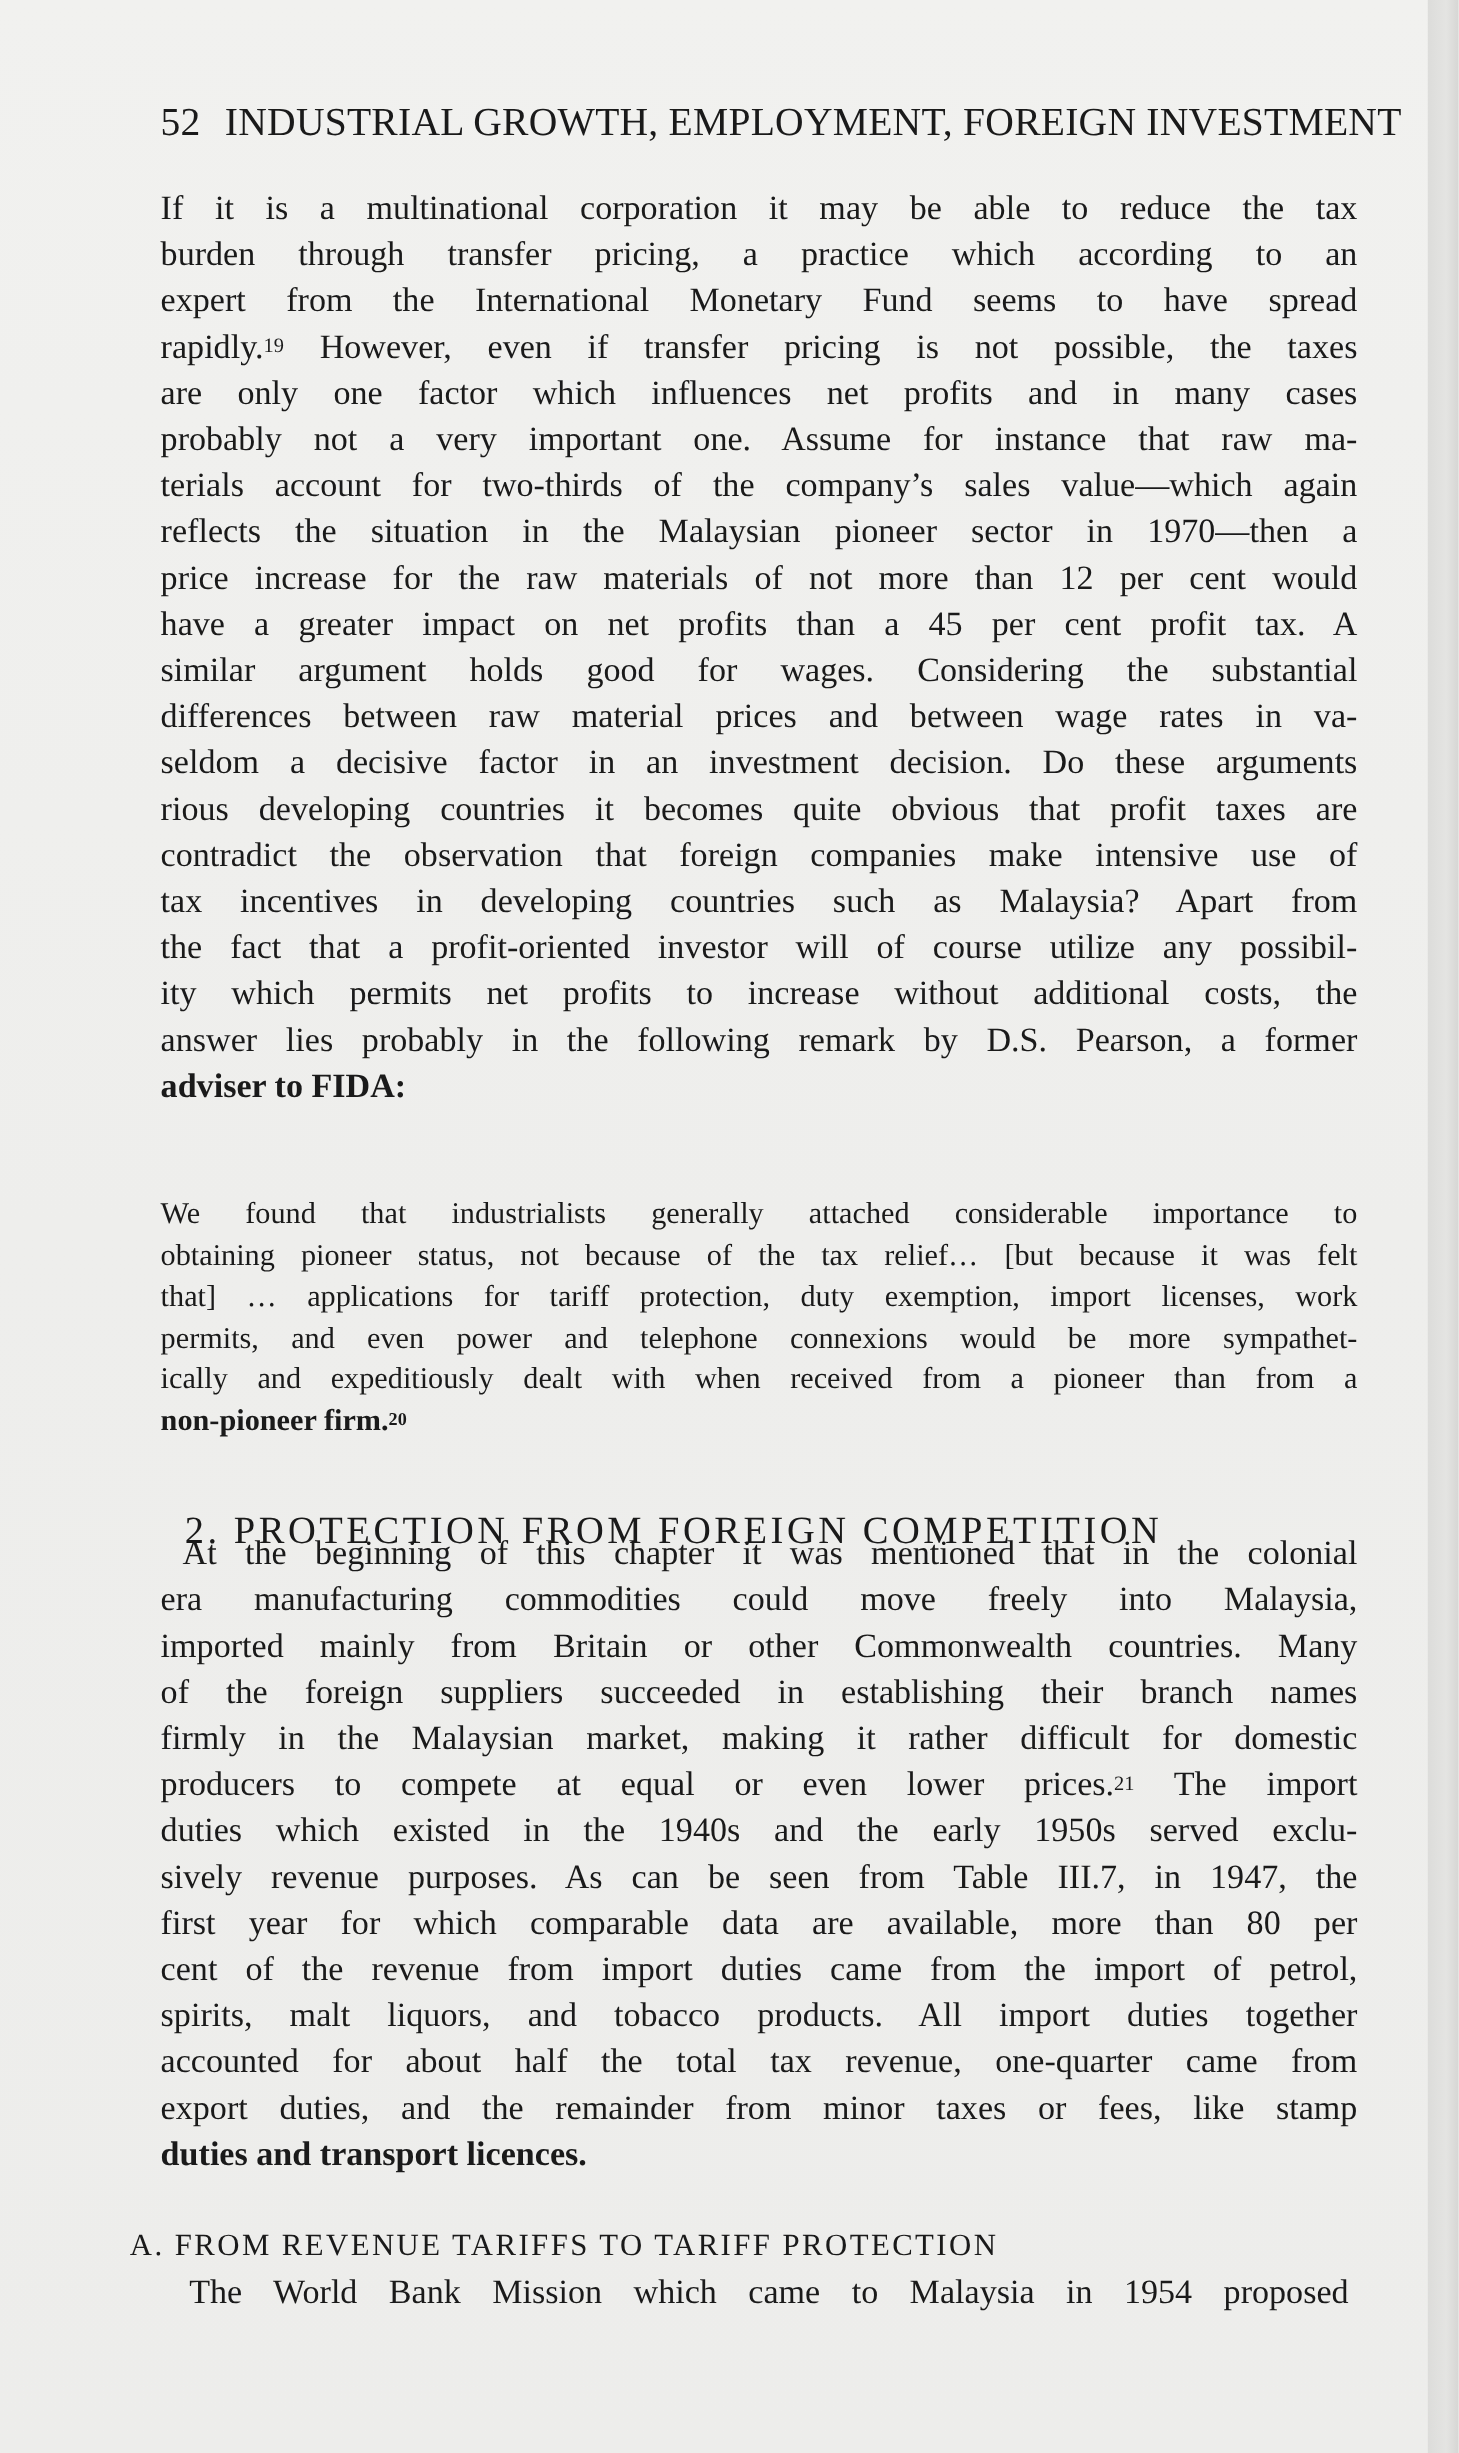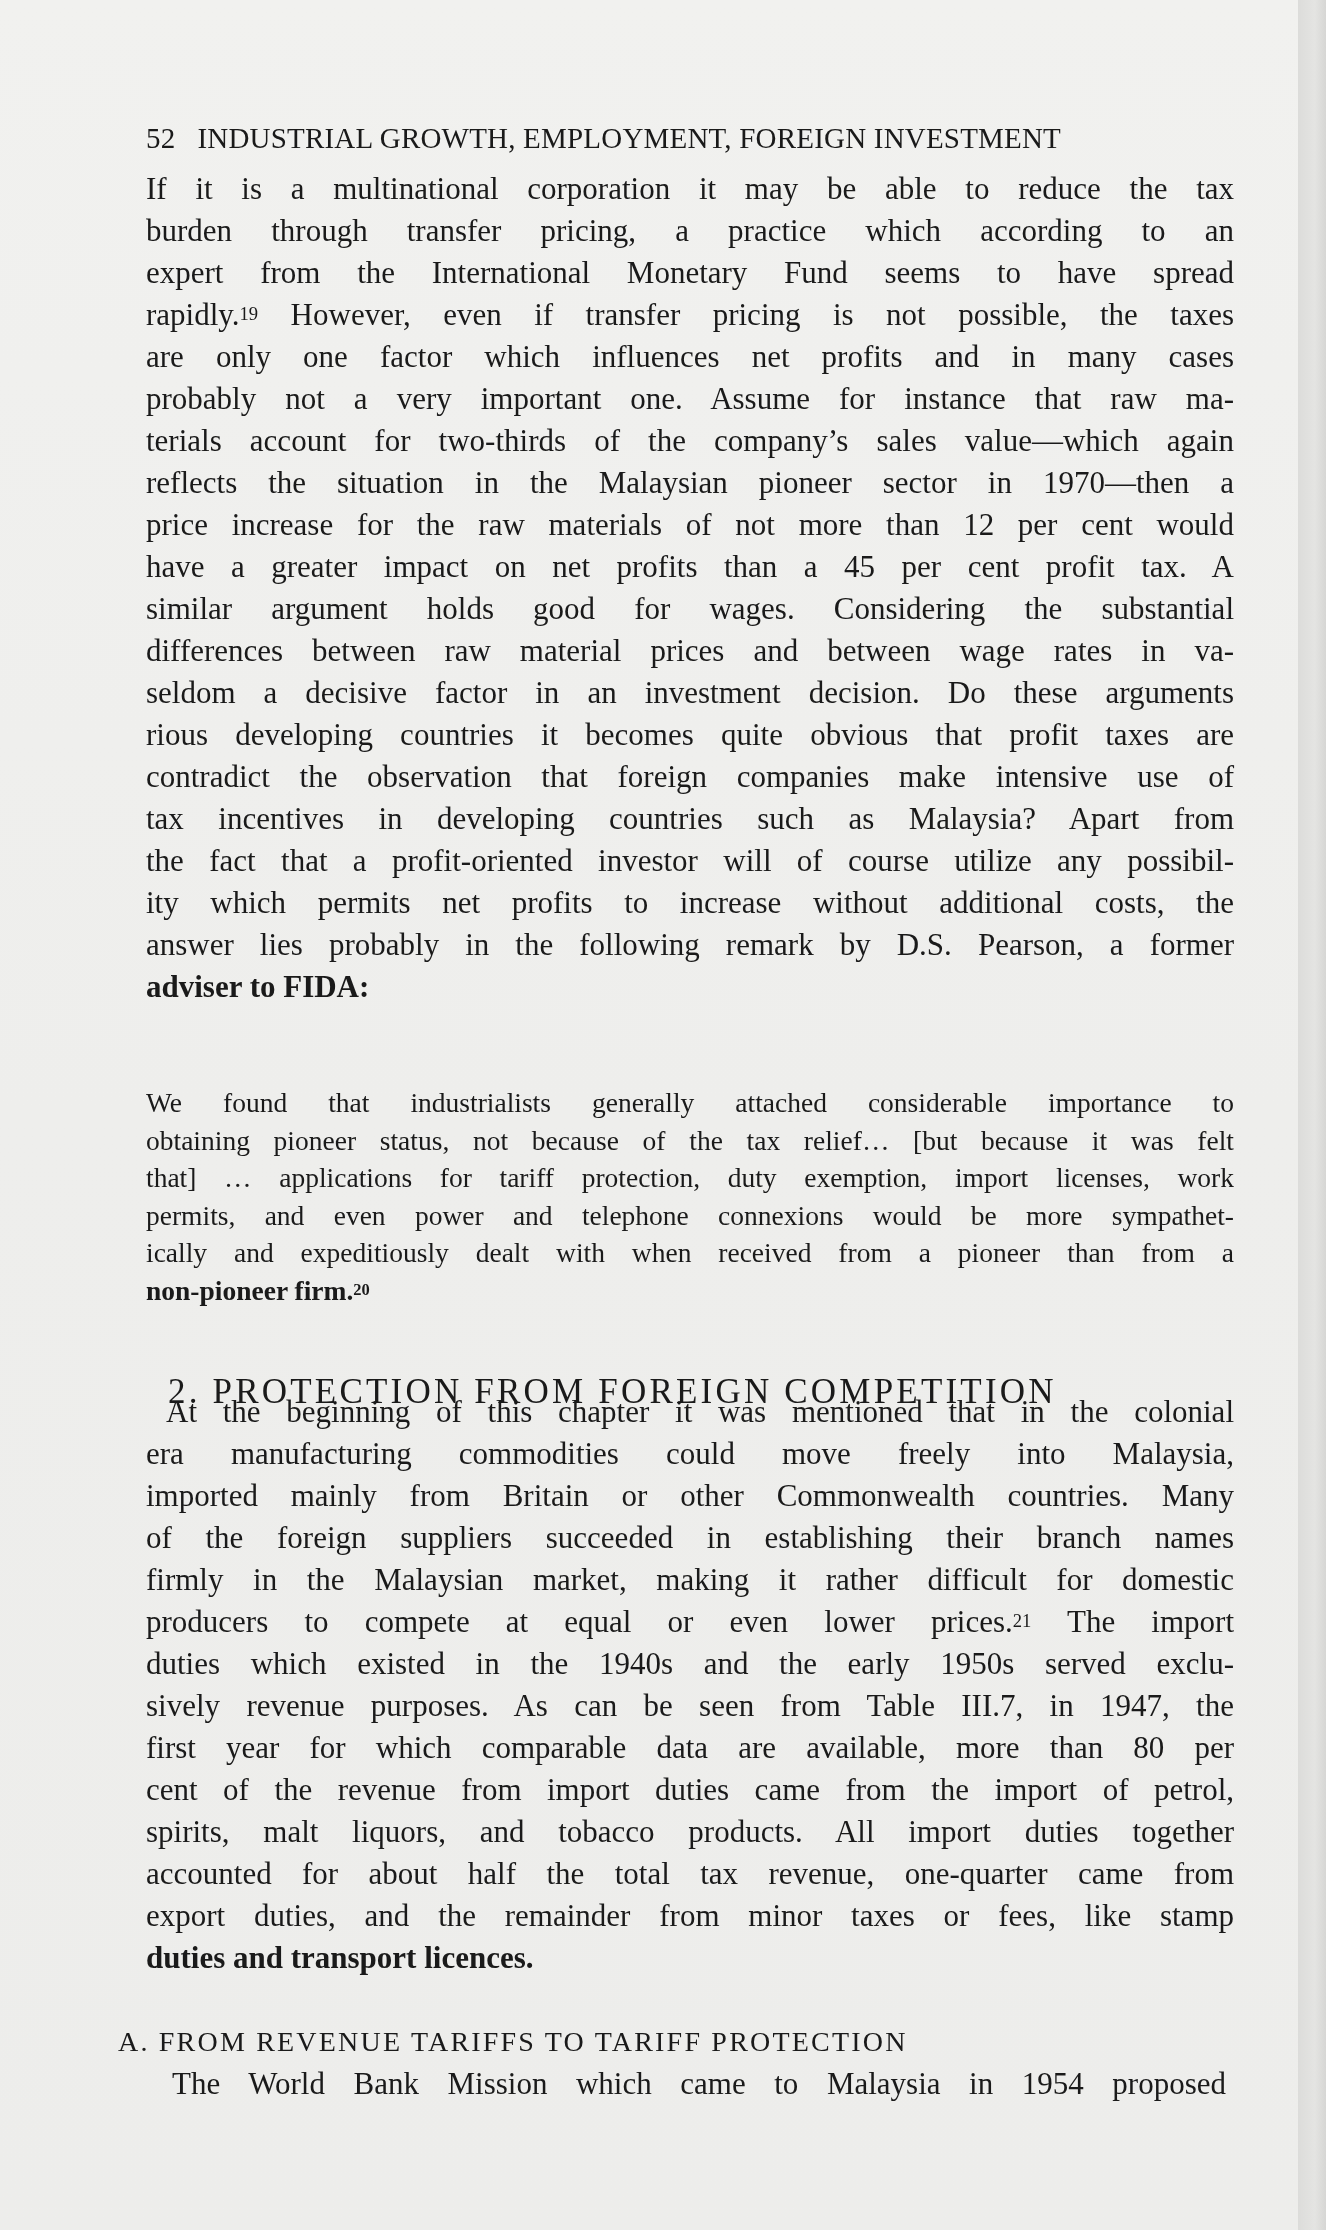--- a/index.html
+++ b/index.html
@@ -12,22 +12,22 @@
   }
   .page-bg {
     position: absolute; left: 0; top: 0; width: 1298px; height: 2230px;
     background: linear-gradient(180deg, #f1f1ef 0%, #eeeeec 50%, #ededeb 100%);
   }
   .edge-shadow {
     position: absolute; left: 1298px; top: 0; width: 28px; height: 2230px;
     background: linear-gradient(90deg, #dcdcda 0%, #e4e4e2 60%, #d6d6d4 100%);
   }
   .running-head {
-    position: absolute; left: 146px; top: 122px; width: 1090px;
-    font-size: 29px; letter-spacing: 0.2px; white-space: nowrap;
+    position: absolute; left: 146px; top: 90px; width: 1090px;
+    font-size: 36px; letter-spacing: 0.2px; white-space: nowrap;
   }
   .running-head .pg { margin-right: 22px; }
   .para {
     position: absolute; left: 146px; width: 1088px;
     font-size: 31px; line-height: 42px;
     text-align: justify; text-align-last: auto;
   }
   .line {
     display: block; white-space: nowrap;
     text-align: justify; text-align-last: justify; height: 42px;

